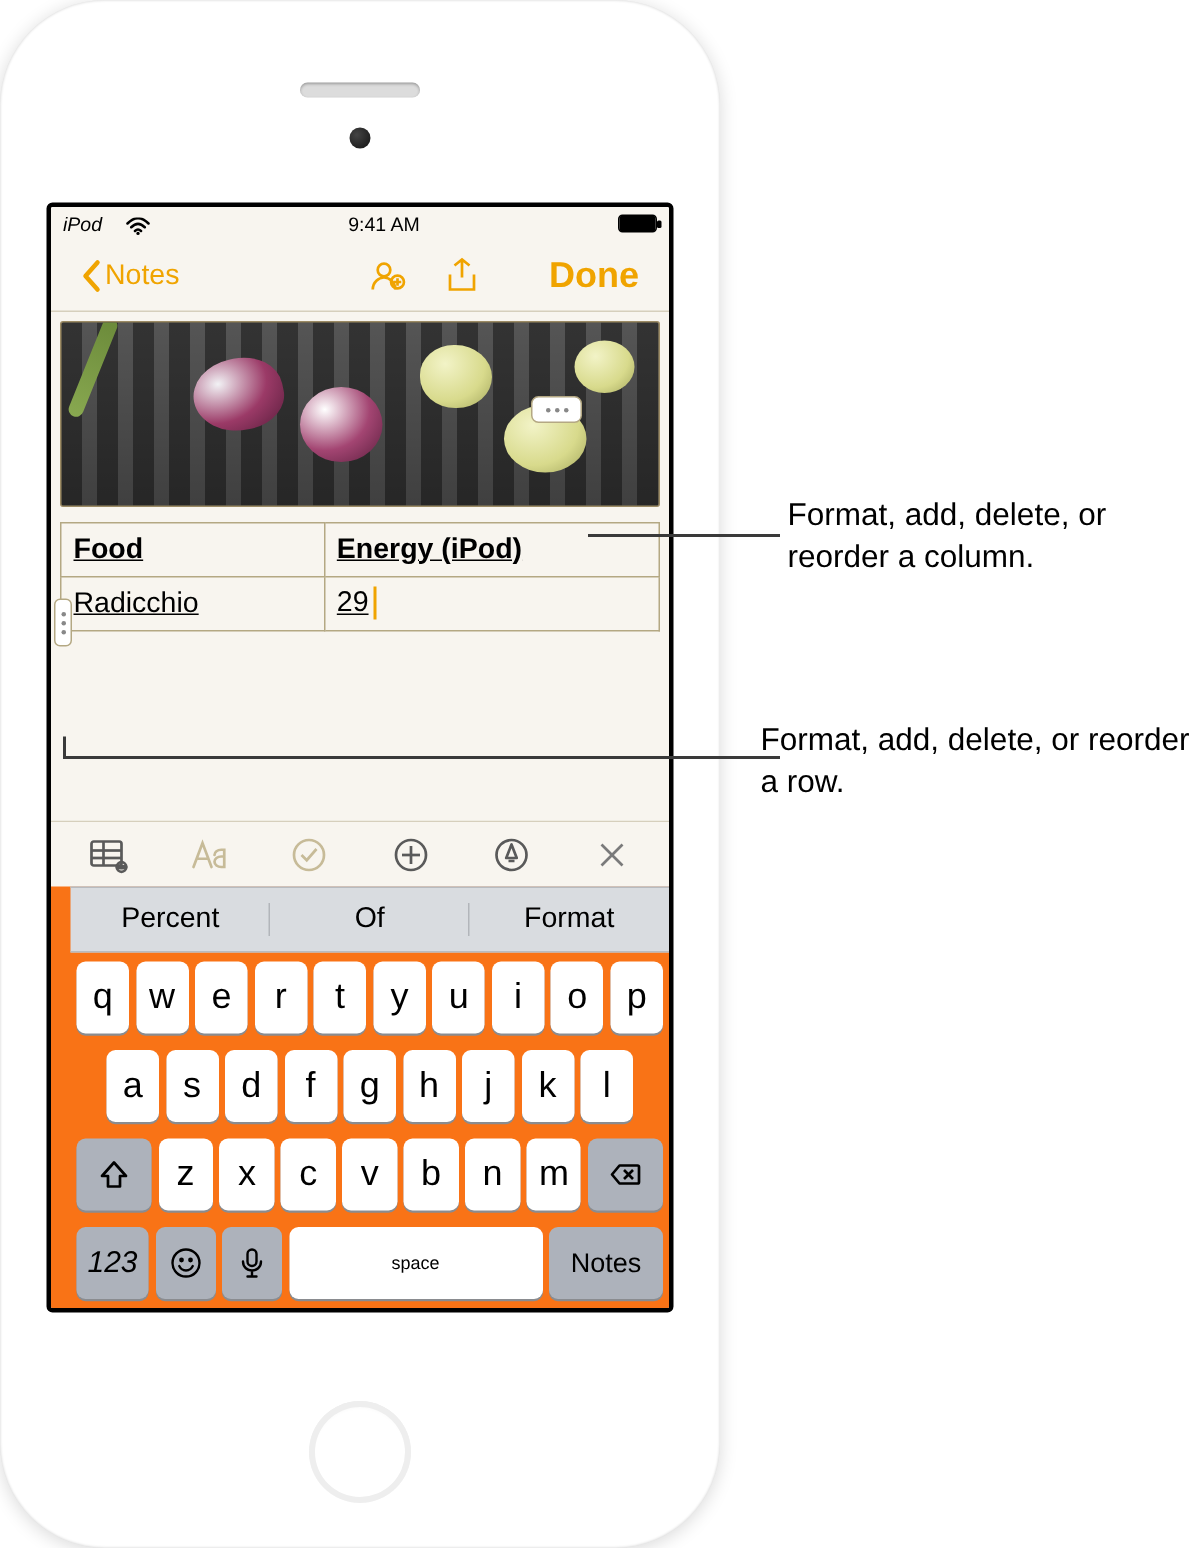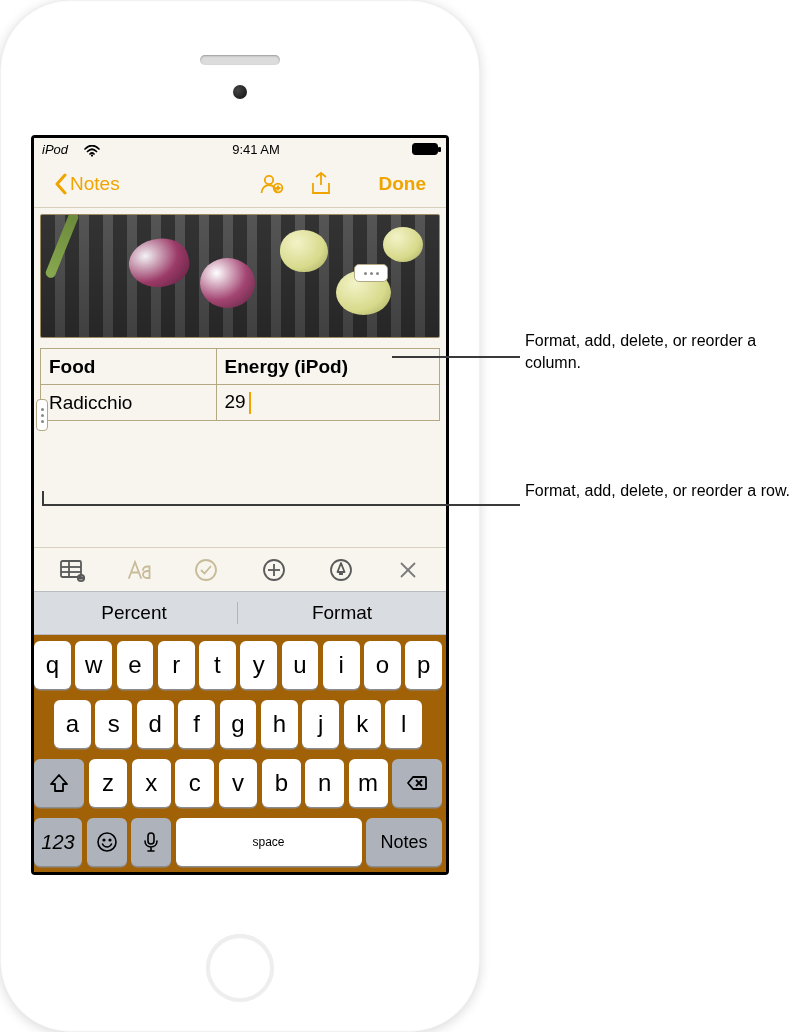--- a/index.html
+++ b/index.html
@@ -69,27 +69,28 @@
       height: 48px;
       background: #f8f5ef;
       display: flex; align-items: center; justify-content: space-between;
       padding: 0 20px;
       border-bottom: 1px solid #d6cfbc;
     }
     .nav-left { display: flex; align-items: center; color: #f0a400; gap: 2px; font-size: 19px; }
     .chevron-svg { width: 14px; height: 22px; fill: none; stroke: #f0a400; stroke-width: 3; stroke-linecap: round; stroke-linejoin: round; }
     .nav-right { display: flex; align-items: center; gap: 24px; }
     .nav-icon { width: 26px; height: 26px; stroke: #f0a400; fill: none; stroke-width: 1.8; }
-    .nav-done { color: #f0a400; font-size: 19px; font-weight: 600; margin-left: 21px; }
+    .nav-done { color: #f0a400; font-size: 24px; font-weight: 600; margin-left: 21px; }
     
     .content {
       flex: 1 0 auto;
       padding: 6px 6px 0 6px;
       background: #f8f5ef;
       position: relative;
+      text-decoration: underline;
     }
     .note-image {
       width: 100%; height: 124px;
       border: 1px solid #9c8b64;
       border-radius: 2px;
       background:
         linear-gradient(to bottom, rgba(0,0,0,0) 0%, rgba(0,0,0,0.25) 100%),
         repeating-linear-gradient(90deg, #333 0 14px, #555 14px 24px),
         #333;
       position: relative; overflow: hidden;
@@ -145,22 +146,22 @@
       background: #f8f5ef;
       border-top: 1px solid #d6cfbc;
       display:flex; align-items:center; justify-content:space-around;
       padding: 0 4px;
     }
     .fmt-icon { width:28px; height:28px; stroke:#5a5a5a; fill:none; stroke-width:1.8; }
     .fmt-faded { stroke:#c7bb98; }
     .fmt-x { stroke:#7a7a7a; }
     
     .keyboard {
-      background: #a16207;
-      padding: 6px 4px 6px 0;
+      background: #f97316;
+      padding: 6px 4px 6px 17px;
     }
     .suggestions {
       height: 44px; display:flex; align-items:center; justify-content:space-between;
       background:#d9dcE0; margin:-6px -4px 6px -4px;
       border-bottom: 1px solid #b8bbbf;
       border-top: 1px solid #b8bbbf;
     }
     .sugg { flex:1; text-align:center; font-size:19px; color:#000; position:relative; padding:10px 0; }
     .sugg:not(:last-child)::after { content:""; position:absolute; right:0; top:10px; bottom:10px; width:1px; background:#b2b5ba; }
     .key-row { display:flex; gap:4.5px; margin-bottom:11px; justify-content:center; }
@@ -178,21 +179,21 @@
     }
     .key-shift, .key-backspace { flex: 0 0 50px; }
     .key-123 { flex:0 0 48px; font-size:20px;font-style:italic; }
     .key-emoji, .key-mic { flex:0 0 40px; font-size:22px; }
     .key-space { flex:1; font-size:12px; }
     .key-next { flex:0 0 76px; font-size:18px; }
     .shift-svg, .bksp-svg { width:22px; height:22px; fill:none; stroke:#000; stroke-width:1.8; stroke-linejoin:round; }
     
     .callout {
       position: absolute;
-      font-size: 16px; line-height:1.35;
+      font-size: 21px; line-height:1.35;
       color:#000;
     }
     .callout-line {
       position: absolute;
       height: 1.5px; background:#3a3a3a;
     }
   </style>
 </head>
 <body>
 
@@ -306,20 +307,21 @@
         </svg>
       <svg class="fmt-icon fmt-x" viewBox="0 0 28 28">
           <line x1="7" y1="7" x2="21" y2="21"></line>
           <line x1="21" y1="7" x2="7" y2="21"></line>
         </svg>
     </div>
 
     <div class="keyboard">
       <div class="suggestions">
         <div class="sugg">Percent</div>
+        <div class="sugg">Of</div>
         <div class="sugg">Format</div>
       </div>
       <div class="key-row">
         <div class="key">q</div>
         <div class="key">w</div>
         <div class="key">e</div>
         <div class="key">r</div>
         <div class="key">t</div>
         <div class="key">y</div>
         <div class="key">u</div>
@@ -382,13 +384,13 @@
   </div>
 
   <div class="home-button"></div>
 </div>
 
 <div class="callout-line" style="left:392px; top:356px; width:128px;"></div>
 <div class="callout" style="left:525px; top:330px;">Format, add, delete, or reorder a column.</div>
 
 <div class="callout-line" style="left:42px; top:504px; width:478px;"></div>
 <div class="callout-line" style="left:42px; top:491px; width:1.5px; height:13px; background:#3a3a3a"></div>
-<div class="callout" style="left:525px; top:480px;">Format, add, delete, or reorder a row.</div>
+<div class="callout" style="left:507px; top:480px;">Format, add, delete, or reorder a row.</div>
 
 </body></html>

